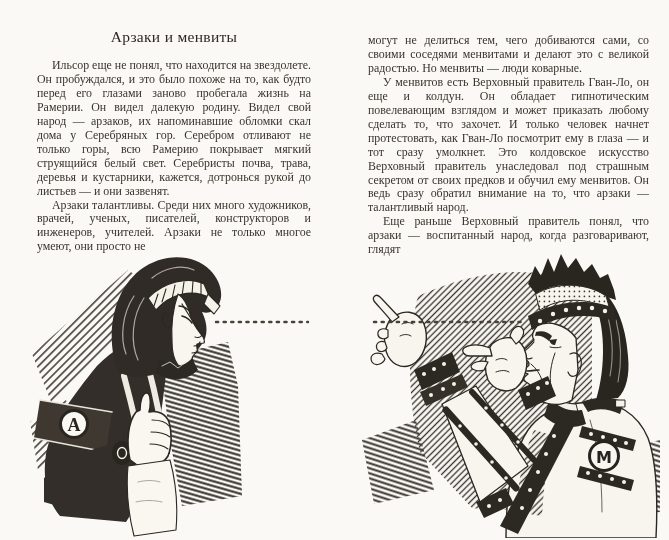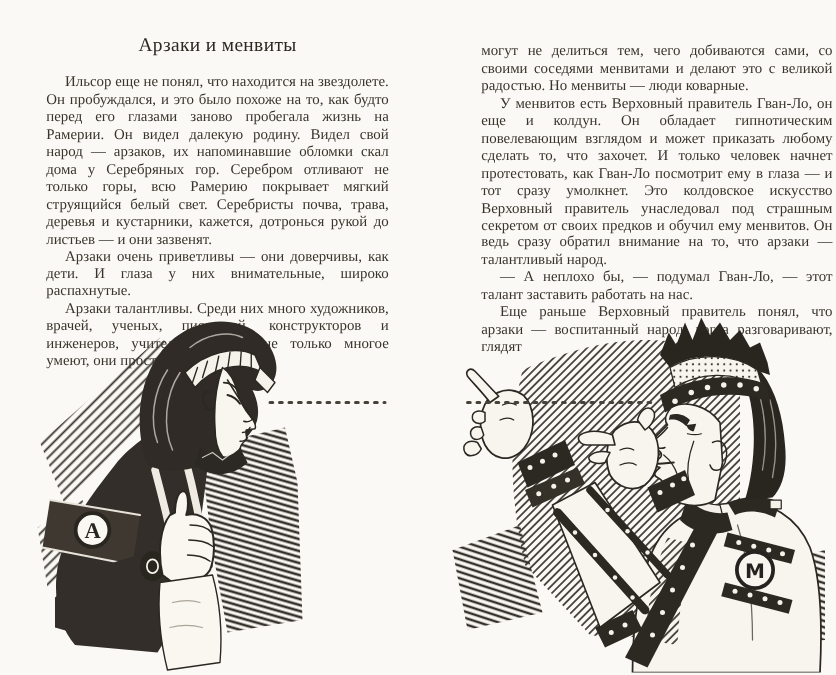--- a/index.html
+++ b/index.html
@@ -5,21 +5,21 @@
   html,body{margin:0;padding:0}
   body{
     width:669px;height:540px;overflow:hidden;
     background:#fbf9f5;
     font-family:"Liberation Serif","DejaVu Serif",serif;
     color:#36322b;
   }
   .spread{position:relative;width:669px;height:540px}
   .page{position:absolute}
   .page--left{left:37px;top:28px;width:274px}
-  .page--right{left:385px;top:34px;width:281px}
+  .page--right{left:368px;top:34px;width:281px}
   .chapter-title{
     margin:0 0 13px 0;font-size:15.5px;font-weight:normal;
     text-align:center;letter-spacing:.3px;color:#2c2822;
   }
   .bodytext p{
     margin:0;font-size:11.9px;line-height:13.95px;
     text-align:justify;text-indent:15px;color:#38342c;
   }
   .bodytext p.cont{text-indent:0}
   .figure{position:absolute}
@@ -29,30 +29,28 @@
 </style>
 </head>
 <body>
 
 <div class="spread">
 
   <div class="page page--left">
     <h1 class="chapter-title">Арзаки и менвиты</h1>
     <div class="bodytext">
       <p>Ильсор еще не понял, что находится на звездолете. Он пробуждался, и это было похоже на то, как будто перед его глазами заново пробегала жизнь на Рамерии. Он видел далекую родину. Видел свой народ — арзаков, их напоминавшие обломки скал дома у Серебряных гор. Серебром отливают не только горы, всю Рамерию покрывает мягкий струящийся белый свет. Серебристы почва, трава, деревья и кустарники, кажется, дотронься рукой до листьев — и они зазвенят.</p>
-      <p>Арзаки очень приветливы — они доверчивы, как дети. И глаза у них внимательные, широко распахнутые.</p>
       <p>Арзаки талантливы. Среди них много художников, врачей, ученых, писателей, конструкторов и инженеров, учителей. Арзаки не только многое умеют, они просто не</p>
     </div>
   </div>
 
   <div class="page page--right">
     <div class="bodytext">
       <p class="cont">могут не делиться тем, чего добиваются сами, со своими соседями менвитами и делают это с великой радостью. Но менвиты — люди коварные.</p>
       <p>У менвитов есть Верховный правитель Гван-Ло, он еще и колдун. Он обладает гипнотическим повелевающим взглядом и может приказать любому сделать то, что захочет. И только человек начнет протестовать, как Гван-Ло посмотрит ему в глаза — и тот сразу умолкнет. Это колдовское искусство Верховный правитель унаследовал под страшным секретом от своих предков и обучил ему менвитов. Он ведь сразу обратил внимание на то, что арзаки — талантливый народ.</p>
-      <p>— А неплохо бы, — подумал Гван-Ло, — этот талант заставить работать на нас.</p>
       <p>Еще раньше Верховный правитель понял, что арзаки — воспитанный народ, когда разговаривают, глядят</p>
     </div>
   </div>
 
   <div class="figure figure--arzak">
     <svg width="300" height="284" viewBox="0 0 300 284" xmlns="http://www.w3.org/2000/svg">
       <defs>
         <pattern id="LhA" patternUnits="userSpaceOnUse" width="5.5" height="5.5" patternTransform="rotate(45)">
           <line x1="2.7" y1="0" x2="2.7" y2="5.5" stroke="#3a362f" stroke-width="1.5"></line>
         </pattern>

